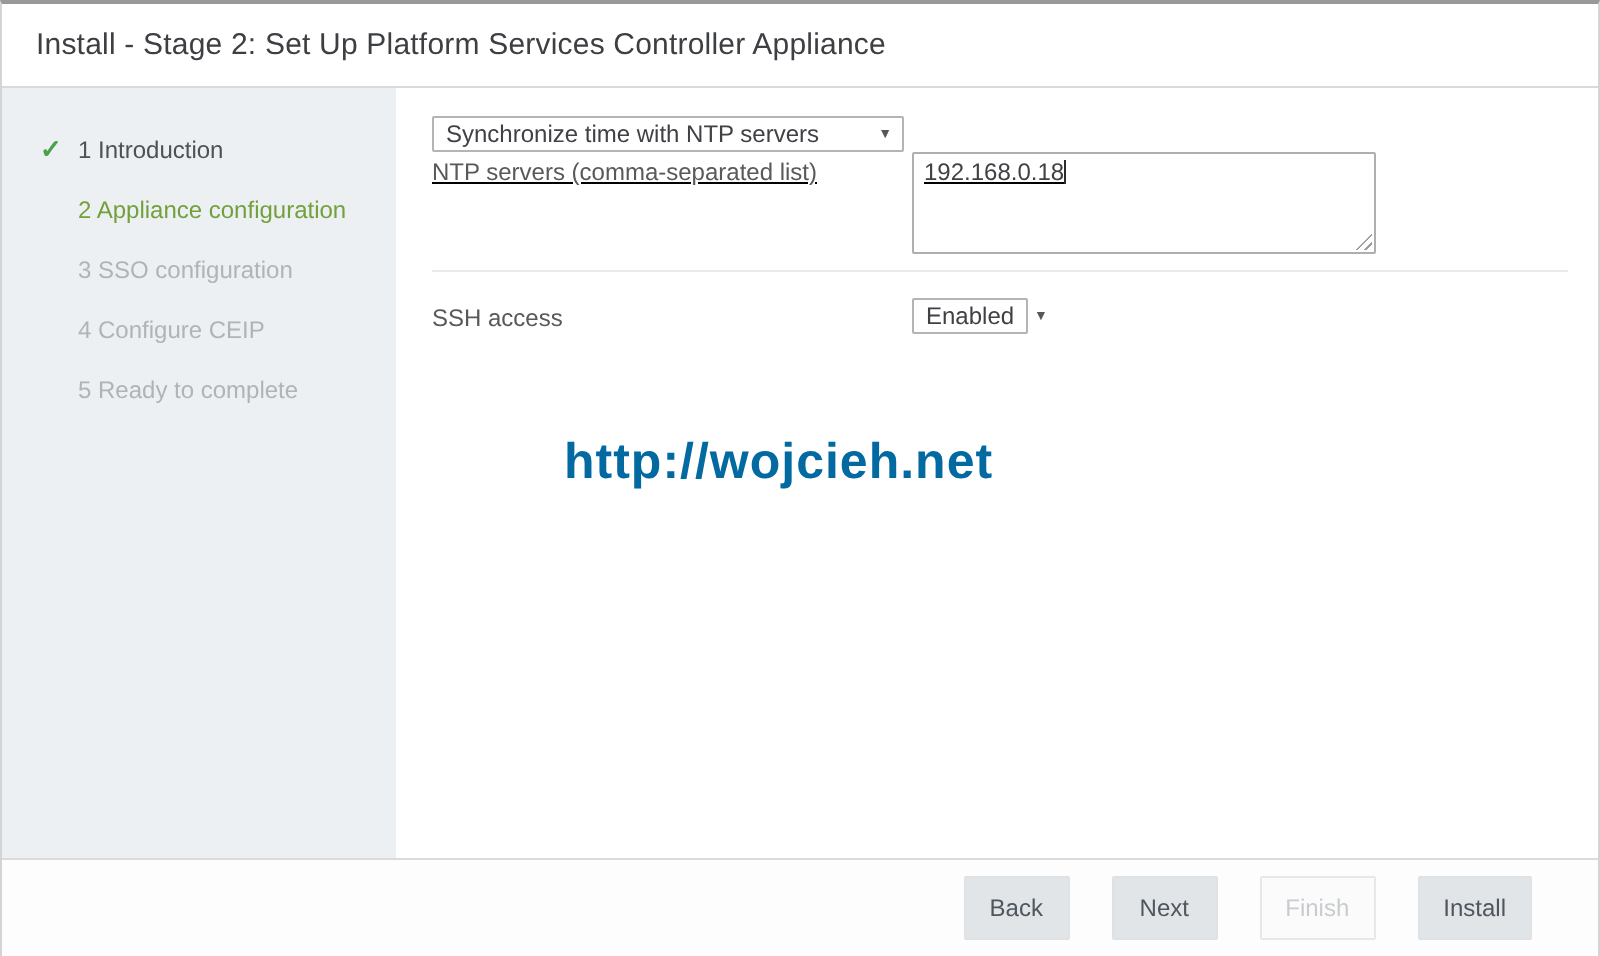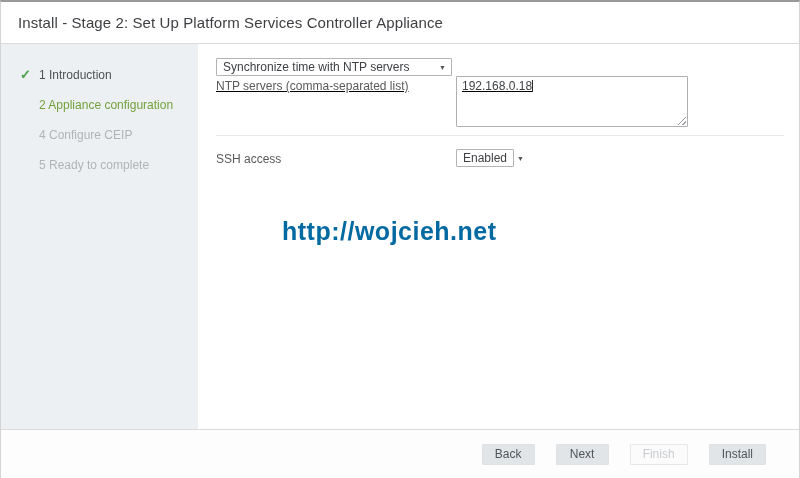--- a/index.html
+++ b/index.html
@@ -169,21 +169,21 @@
     background: #fdfdfe;
     border-top: 1px solid #d9dbdc;
     display: flex;
     align-items: center;
     justify-content: flex-end;
     gap: 21px;
     padding-right: 33px;
   }
   .btn {
     min-width: 53px;
-    height: 21px;
+    height: 32px;
     display: inline-flex;
     align-items: center;
     justify-content: center;
     padding: 0 12px;
     font-family: "Liberation Sans", sans-serif;
     font-size: 12px;
     color: #4e565e;
     background: #e2e5e8;
     border: 1px solid #dfe2e5;
     border-radius: 1px;
@@ -207,20 +207,23 @@
 
   <div class="body-row">
 
     <div class="sidebar">
       <div class="step step-completed">
         <span class="check">✓</span>
         <span>1 Introduction</span>
       </div>
       <div class="step step-current">
         <span>2 Appliance configuration</span>
+      </div>
+      <div class="step step-pending">
+        <span>3 SSO configuration</span>
       </div>
       <div class="step step-pending">
         <span>4 Configure CEIP</span>
       </div>
       <div class="step step-pending">
         <span>5 Ready to complete</span>
       </div>
     </div>
 
     <div class="main">

